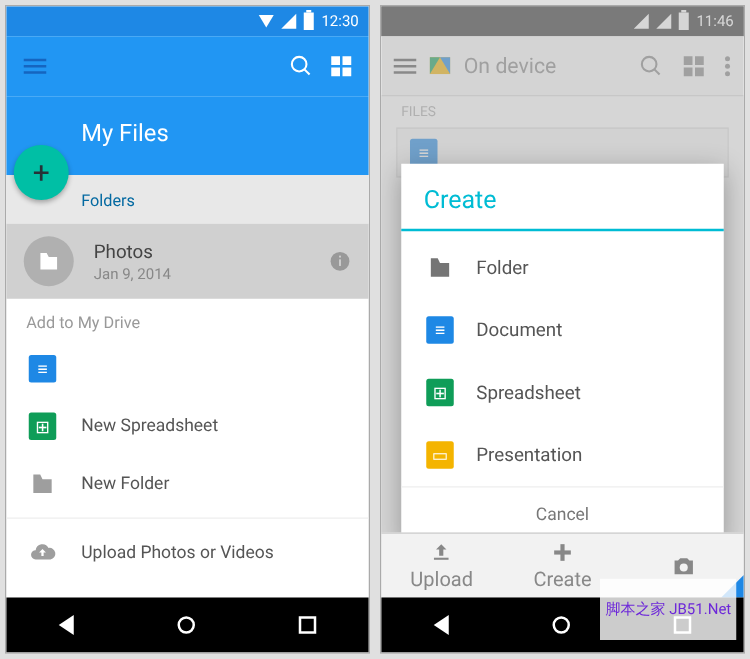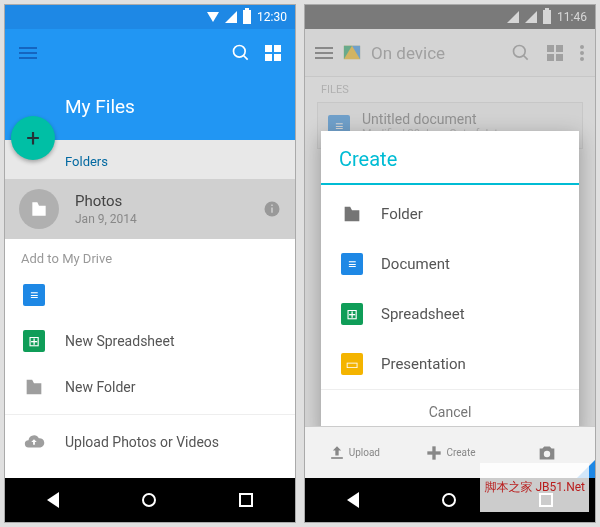--- a/index.html
+++ b/index.html
@@ -51,26 +51,26 @@
   .file-row { margin:4px 12px; border:1px solid #ddd; display:flex; align-items:center; gap:12px; padding:8px 10px; background:#f7f7f7; }
   .file-row .t1 { color:#666; font-size:14px; }
   .file-row .t2 { color:#aaa; font-size:11px; }
   .scrim { position:absolute; inset:0; background:rgba(180,180,180,.55); }
   .dialog { position:absolute; left:16px; right:16px; top:126px; background:#fff; box-shadow:0 6px 20px rgba(0,0,0,.3); }
   .dialog h2 { color:#00bcd4; font-weight:400; font-size:20px; padding:16px 18px 12px; }
   .divider { height:2px; background:#00bcd4; margin:0 0 4px; }
   .dlg-item { display:flex; align-items:center; gap:18px; padding:14px 20px; color:#555; font-size:15px; }
   .dlg-cancel { text-align:center; padding:14px; color:#777; font-size:14px; border-top:1px solid #eee; }
   .bottombar { position:absolute; bottom:44px; left:0; right:0; height:52px; background:#f2f2f2; display:flex; border-top:1px solid #ccc; }
-  .bottombar .bb { flex:1; display:flex; flex-direction:row; align-items:center; justify-content:center; gap:2px; color:#888; font-size:10px; }
+  .bottombar .bb { flex:1; display:flex; flex-direction:column; align-items:center; justify-content:center; gap:2px; color:#888; font-size:16px; }
   .corner { position:absolute; right:0; bottom:44px; width:0; height:0; border-left:18px solid transparent; border-bottom:18px solid #1e88e5; }
   .drive-ic { width:0; height:0; border-left:9px solid #0f9d58; border-right:9px solid #1e88e5; border-bottom:15px solid #f4b400; transform:scale(.9); }
 
   svg { display:block; }
-  .watermark { position:absolute; right:6px; bottom:10px; font-size:12px; color:#b91c1c; background:rgba(255,255,255,.8); padding:16px 4px; }
+  .watermark { position:absolute; right:6px; bottom:10px; font-size:12px; color:#6d28d9; background:rgba(255,255,255,.8); padding:16px 4px; }
 </style>
 </head>
 <body>
 
 <div class="phone left">
   <div class="status blue">
     <span class="tri"></span>
     <span class="sig"></span>
     <span class="batt"></span>
     <span>12:30</span>
@@ -175,24 +175,20 @@
       </div>
     <svg width="6" height="18" viewBox="0 0 6 18" fill="#888">
         <circle cx="3" cy="3" r="2"></circle>
         <circle cx="3" cy="9" r="2"></circle>
         <circle cx="3" cy="15" r="2"></circle>
       </svg>
   </div>
   <div class="files-label">FILES</div>
   <div class="file-row">
     <div class="sq doc">≡</div>
-    <div>
-      <div class="t1">Untitled document</div>
-      <div class="t2">Modified 20 Jun · Out of date</div>
-    </div>
   </div>
 
   <div class="scrim"></div>
   <div class="dialog">
     <h2>Create</h2>
     <div class="divider"></div>
     <div class="dlg-item">
       <svg width="22" height="22" viewBox="0 0 24 24" fill="#757575">
           <path d="M10 4H4v16h16V8h-8z"></path>
         </svg>

